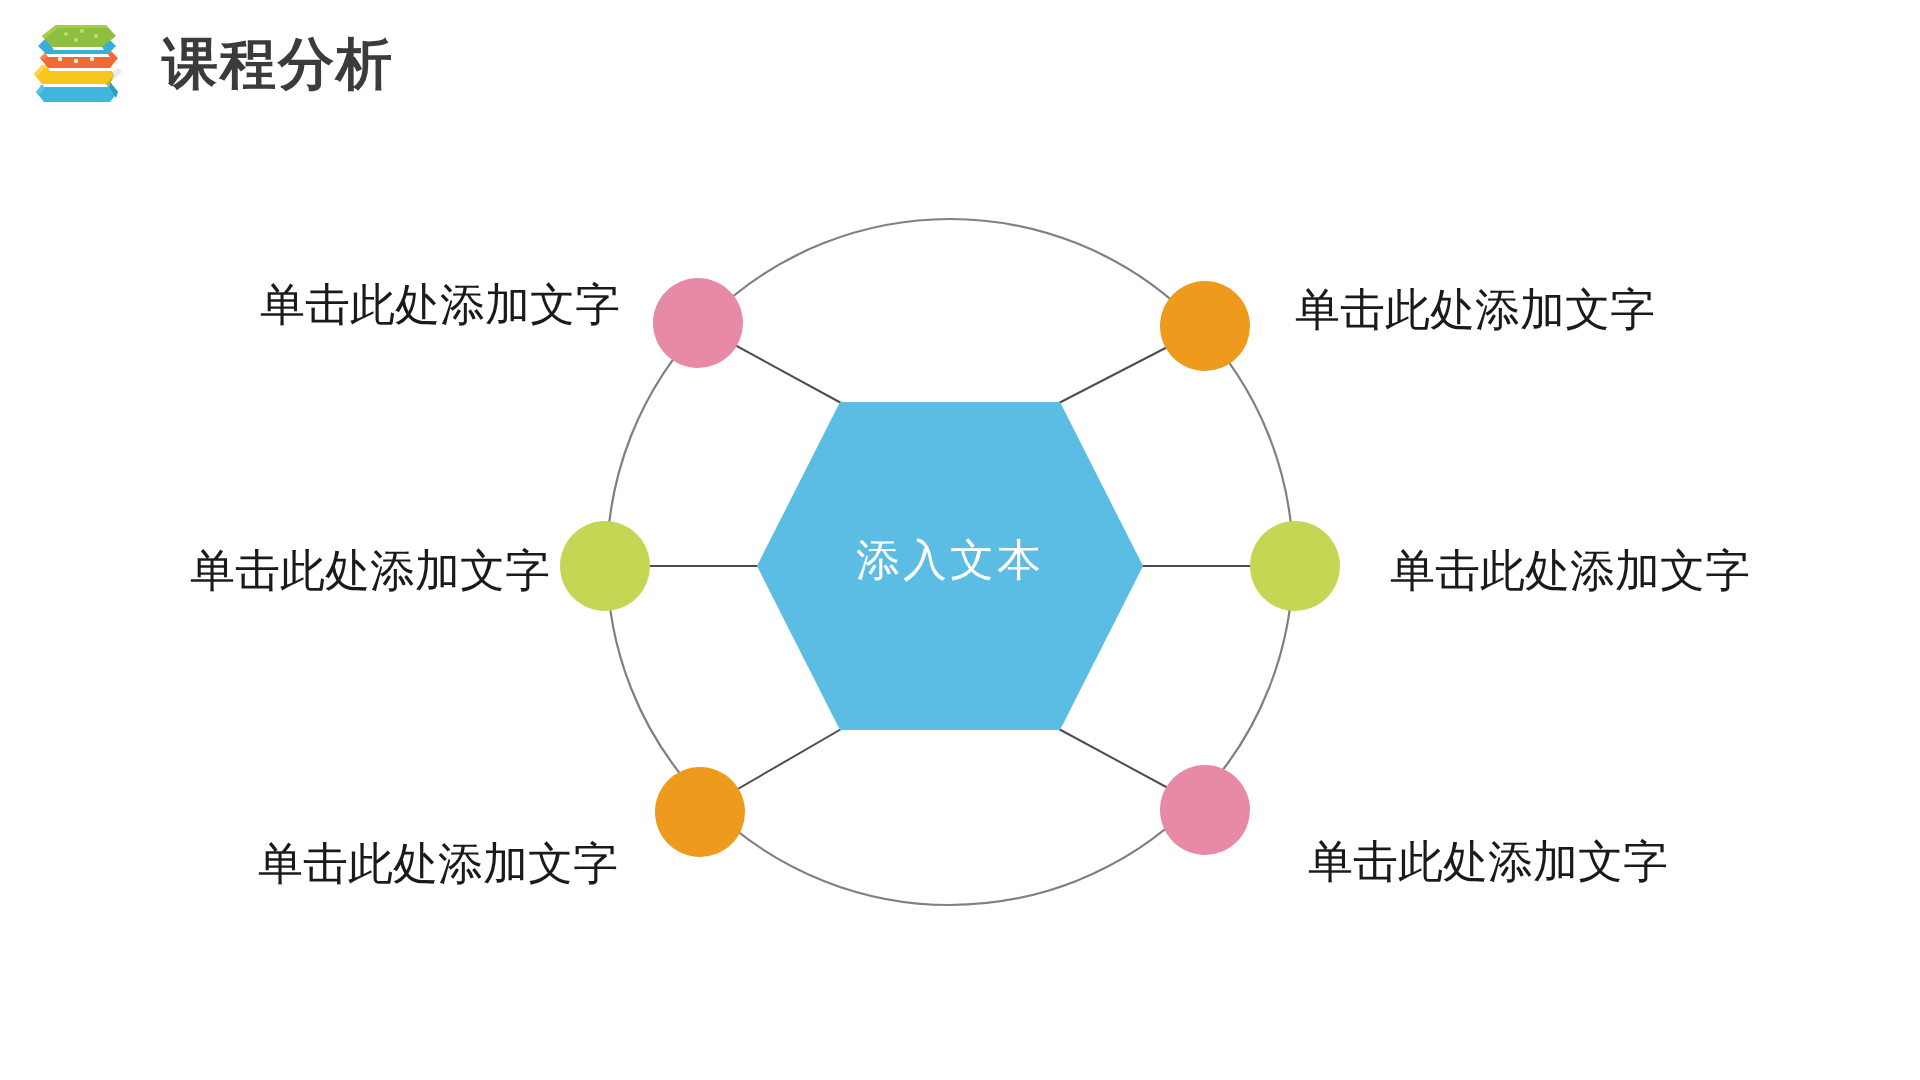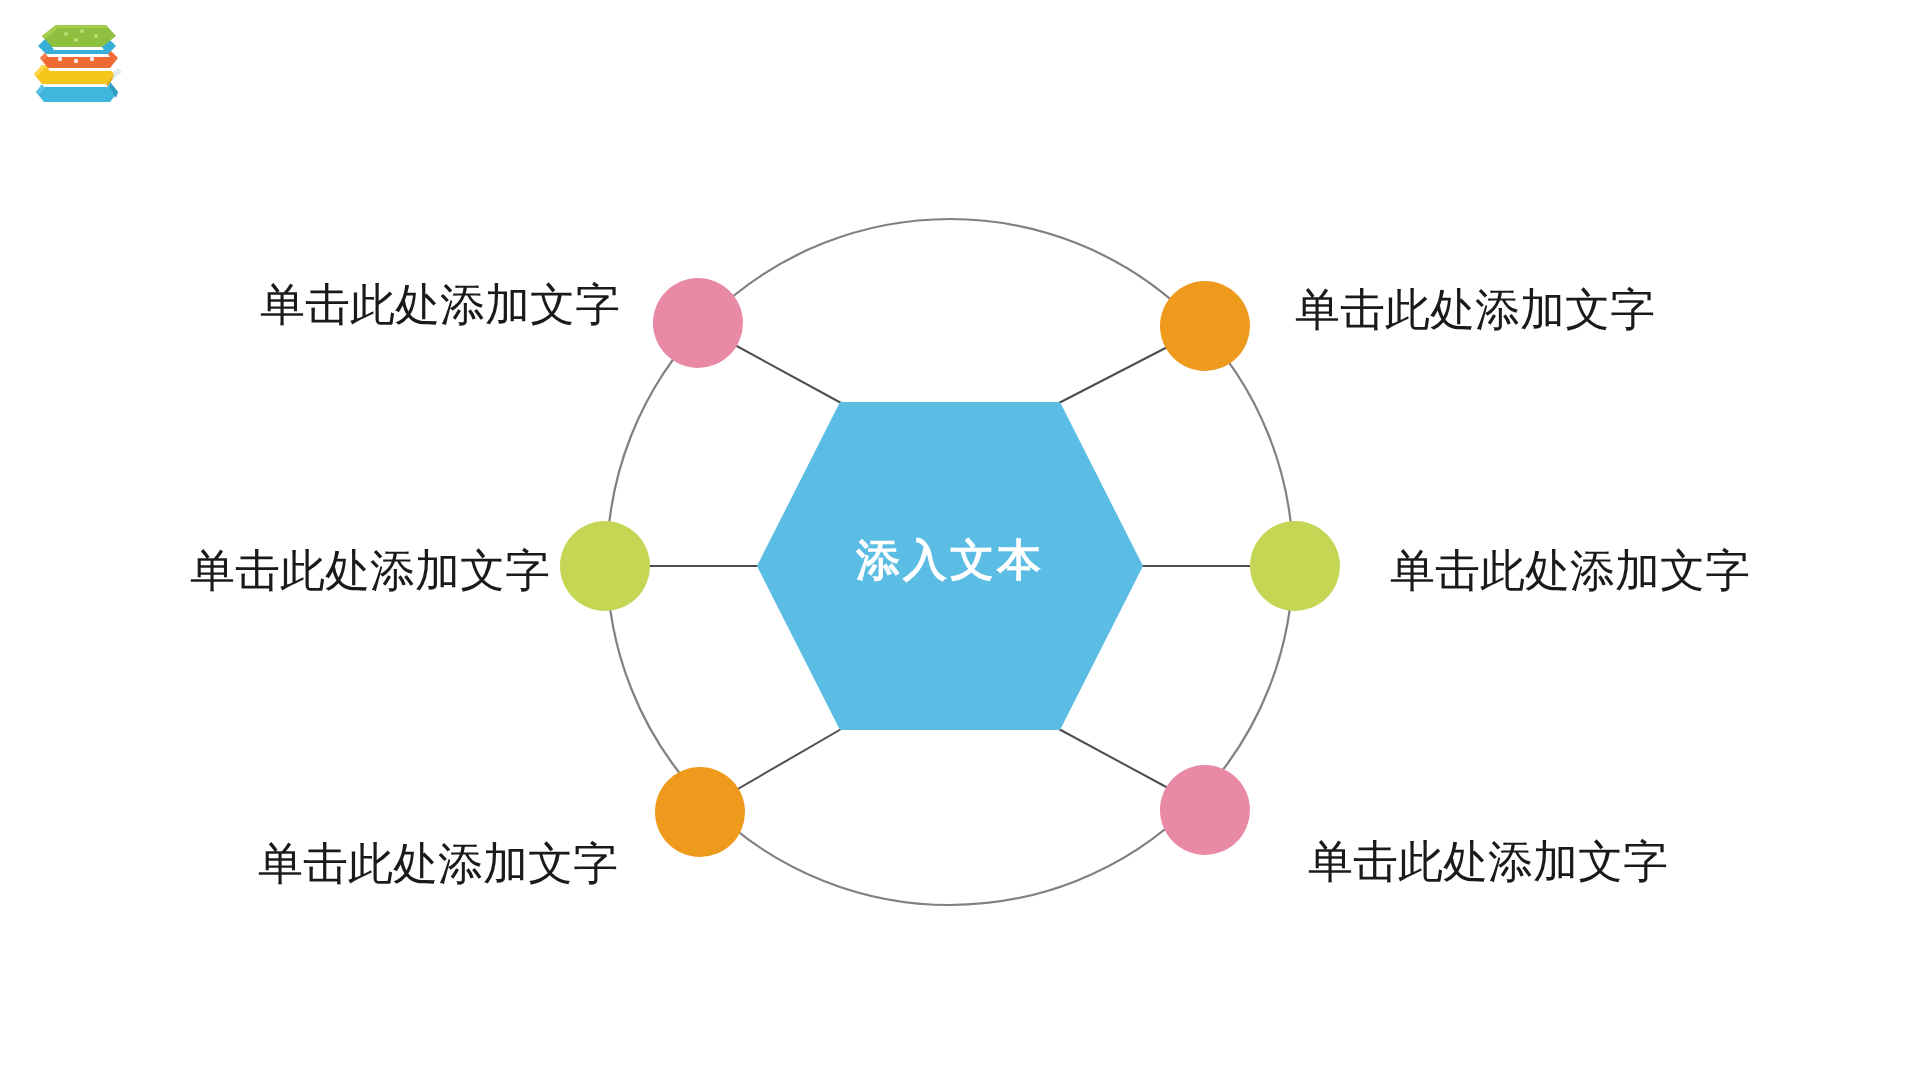--- a/index.html
+++ b/index.html
@@ -69,21 +69,21 @@
 
   
   #hex-label {
     position: absolute;
     left: 770px;
     top: 536px;
     width: 360px;
     text-align: center;
     color: #ffffff;
     font-size: 44px;
-    font-weight: bold;
+    font-weight: normal;
     letter-spacing: 3px;
     line-height: 1.1;
     white-space: nowrap;
     pointer-events: none;
   }
 
   
   .node-label {
     position: absolute;
     font-size: 45px;
@@ -141,20 +141,21 @@
 
       <path d="M16 16 L30 5 L80 5 L90 16 L76 27 L26 27 Z" fill="#8FBF3F"></path>
       <path d="M16 16 L30 5 L80 5 L82 8 L32 8 L20 18 Z" fill="#A6CC4E"></path>
       <path d="M26 27 L76 27 L78 30 L28 30 Z" fill="#ffffff"></path>
       <circle cx="40" cy="14" r="2" fill="#C5E07A" opacity="0.9"></circle>
       <circle cx="56" cy="11" r="2" fill="#C5E07A" opacity="0.9"></circle>
       <circle cx="70" cy="16" r="2" fill="#C5E07A" opacity="0.9"></circle>
       <circle cx="50" cy="20" r="2" fill="#C5E07A" opacity="0.9"></circle>
     </svg>
 
+    <div id="page-title">课程分析</div>
   </div>
 
   <div id="diagram">
 
     <svg id="diagram-svg" viewBox="0 0 1920 1080">
 
       <circle id="outer-ring" cx="950" cy="562" r="343" fill="none" stroke="#808080" stroke-width="2.2"></circle>
 
       <g id="connectors" stroke="#4D4D4D" stroke-width="2" fill="none" stroke-linecap="round">
 

